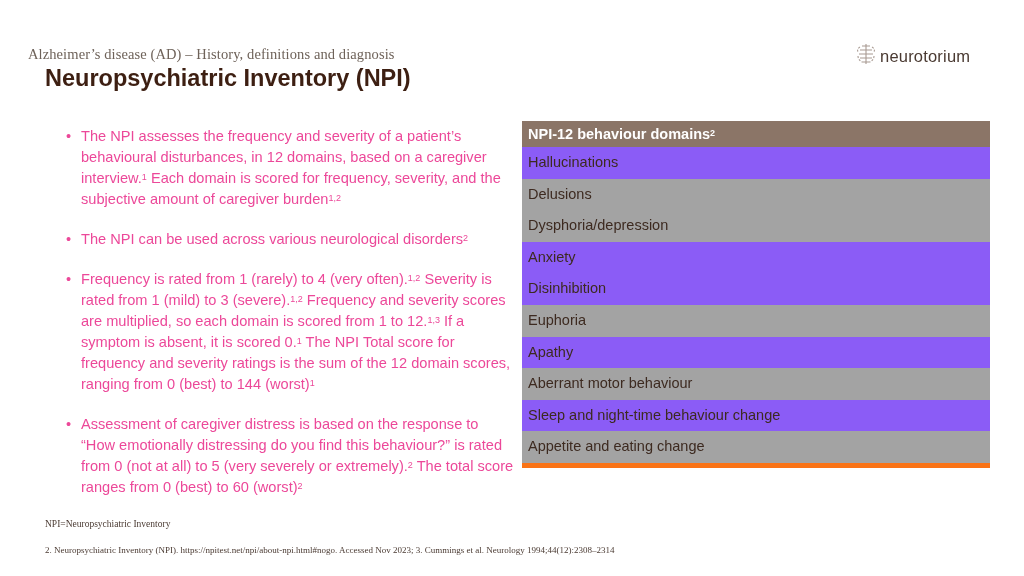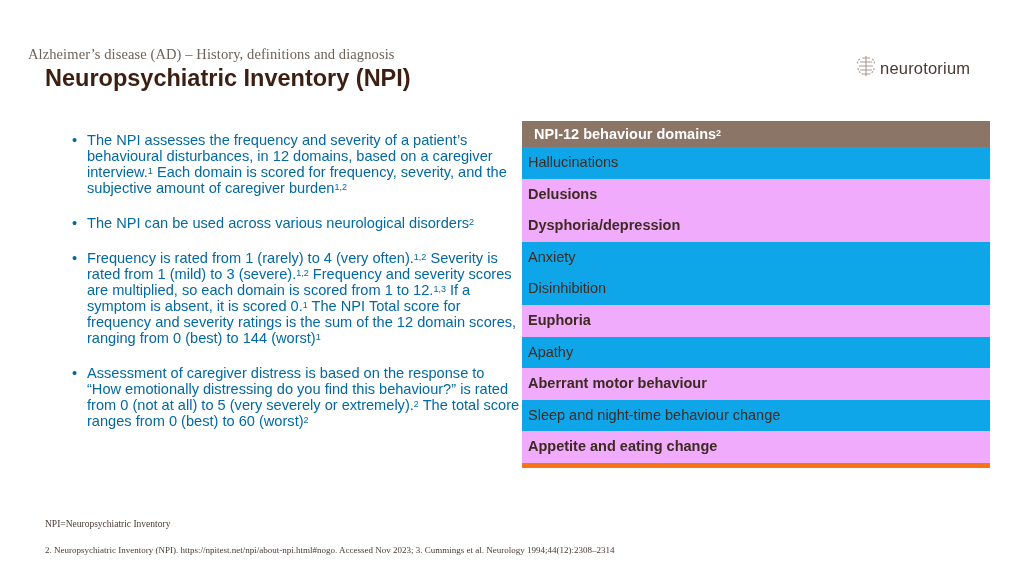--- a/index.html
+++ b/index.html
@@ -1,29 +1,29 @@
 <!DOCTYPE html>
 <html><head>
 <meta charset="utf-8">
 <style>
   html, body { margin:0; padding:0; }
   body { width:1024px; height:576px; background:#ffffff; position:relative; overflow:hidden; font-family:"Liberation Sans", sans-serif; color:#3b2a22; }
   .subtitle { position:absolute; left:28px; top:46px; font-family:"Liberation Serif", serif; font-size:14.5px; color:#6e6259; letter-spacing:0.1px; }
   .title { position:absolute; left:45px; top:65px; font-size:23.5px; font-weight:bold; color:#3d1f12; }
-  .logo { position:absolute; left:856px; top:43px; display:flex; align-items:center; gap:4px;margin-top:12px; }
+  .logo { position:absolute; left:856px; top:43px; display:flex; align-items:center; gap:4px; }
   .logo-text { font-size:16.5px; color:#4a3a32; letter-spacing:0.2px; }
-  .bullets { position:absolute; left:60px; top:120px; width:450px; font-size:14.6px; line-height:16px; color:#0369a1; margin:12px; padding:0; list-style:none; }
+  .bullets { position:absolute; left:60px; top:120px; width:450px; font-size:14.6px; line-height:21px; color:#ec4899; margin:6px; padding:0; list-style:none; }
   .bullets li { position:relative; padding-left:15px; margin-bottom:19px; }
   .bullets li::before { content:"•"; position:absolute; left:0; top:0; }
   sup { font-size:9px; vertical-align:top; position:relative; top:-1px; }
   .table { position:absolute; left:522px; top:121px; width:468px; }
-  .th { background:#8b7567; color:#ffffff; font-weight:bold; font-size:14.5px; height:26px; line-height:26px; padding-left:12px; }
+  .th { background:#8b7567; color:#ffffff; font-weight:bold; font-size:14.5px; height:26px; line-height:26px; padding-left:6px; }
   .tr { height:31.6px; line-height:31.6px; padding-left:6px; font-size:14.5px; color:#3d2a20; }
-  .tr.odd { background:#0ea5e9; }
-  .tr.even { background:#f0abfc;font-weight:bold; }
+  .tr.odd { background:#8b5cf6; }
+  .tr.even { background:#a3a3a3; }
   .tr.last { border-bottom:5px solid #f97316; }
   .abbr { position:absolute; left:45px; top:519px; font-family:Liberation Serif, serif; font-size:9.5px; color:#4a3a32; }
   .refs { position:absolute; left:45px; top:544px; font-family:"Liberation Serif", serif; font-size:9px; line-height:13px; color:#4a3a32; }
 </style>
 </head>
 <body>
 
 <div class="subtitle">Alzheimer’s disease (AD) – History, definitions and diagnosis</div>
 <div class="title">Neuropsychiatric Inventory (NPI)</div>
 

